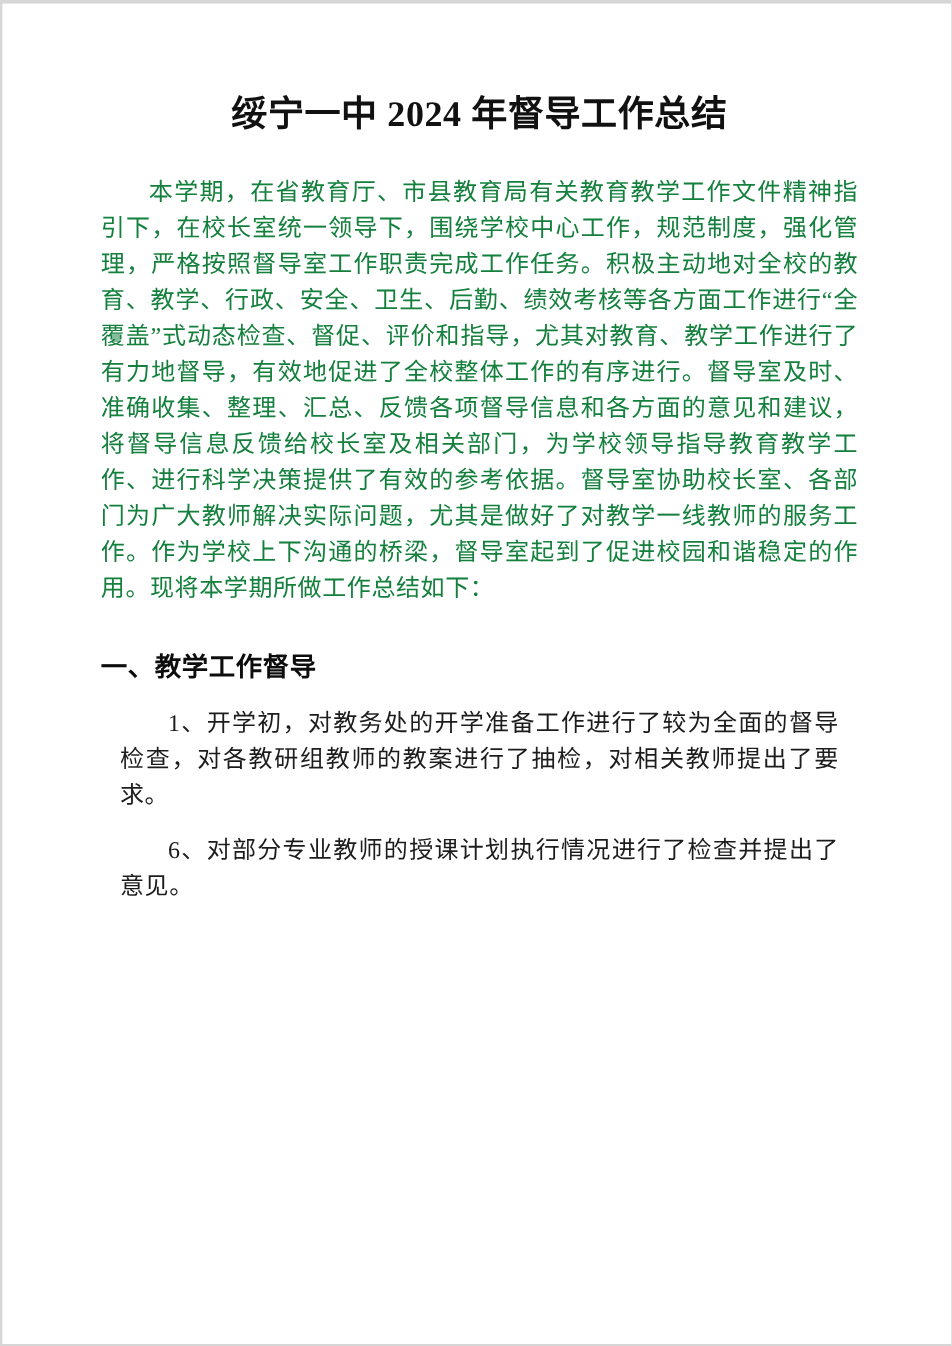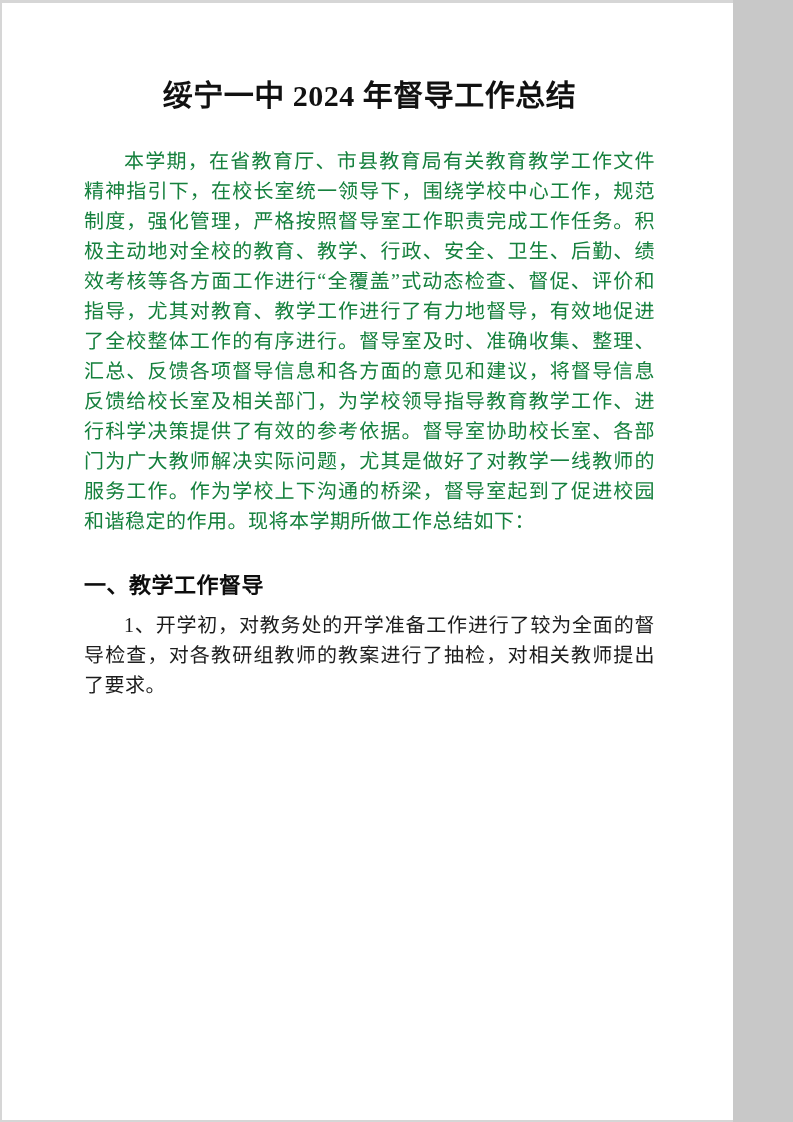--- a/index.html
+++ b/index.html
@@ -1,21 +1,21 @@
 <!DOCTYPE html>
 <html lang="zh-CN"><head>
 <meta charset="utf-8">
 <style>
   html, body {
     margin: 0;
     padding: 0;
     background: #c8c8c8;
   }
   .viewport {
-    width: 733px;
+    width: 793px;
     height: 1122px;
     background: #ffffff;
     position: relative;
     overflow: hidden;
     box-sizing: border-box;
     border-top: 3px solid #d6d6d6;
     border-left: 2px solid #d6d6d6;
     border-bottom: 2px solid #d6d6d6;
   }
   .page {
@@ -49,21 +49,21 @@
   .section-heading {
     margin: 34px 0 8px 0;
     font-size: 22px;
     line-height: 32px;
     font-weight: 700;
     color: #0d0d0d;
     font-family: "Liberation Sans", "DejaVu Sans", sans-serif;
     letter-spacing: 0.5px;
   }
   .item {
-    margin: 0;
+    margin: 16px;
     font-size: 20px;
     line-height: 30px;
     text-align: justify;
     text-justify: inter-character;
     text-indent: 2em;
     letter-spacing: 0.5px;
     color: #1c1c1c;
   }
 </style>
 </head>
@@ -72,15 +72,16 @@
 <div class="viewport">
   <div class="page">
 
     <h1 class="doc-title">绥宁一中 2024 年督导工作总结</h1>
 
     <p class="intro">本学期，在省教育厅、市县教育局有关教育教学工作文件精神指引下，在校长室统一领导下，围绕学校中心工作，规范制度，强化管理，严格按照督导室工作职责完成工作任务。积极主动地对全校的教育、教学、行政、安全、卫生、后勤、绩效考核等各方面工作进行“全覆盖”式动态检查、督促、评价和指导，尤其对教育、教学工作进行了有力地督导，有效地促进了全校整体工作的有序进行。督导室及时、准确收集、整理、汇总、反馈各项督导信息和各方面的意见和建议，将督导信息反馈给校长室及相关部门，为学校领导指导教育教学工作、进行科学决策提供了有效的参考依据。督导室协助校长室、各部门为广大教师解决实际问题，尤其是做好了对教学一线教师的服务工作。作为学校上下沟通的桥梁，督导室起到了促进校园和谐稳定的作用。现将本学期所做工作总结如下：</p>
 
     <h2 class="section-heading">一、教学工作督导</h2>
 
     <p class="item">1、开学初，对教务处的开学准备工作进行了较为全面的督导检查，对各教研组教师的教案进行了抽检，对相关教师提出了要求。</p>
+    <p class="item">6、对部分专业教师的授课计划执行情况进行了检查并提出了意见。</p>
 
   </div>
 </div>
 
 </body></html>

